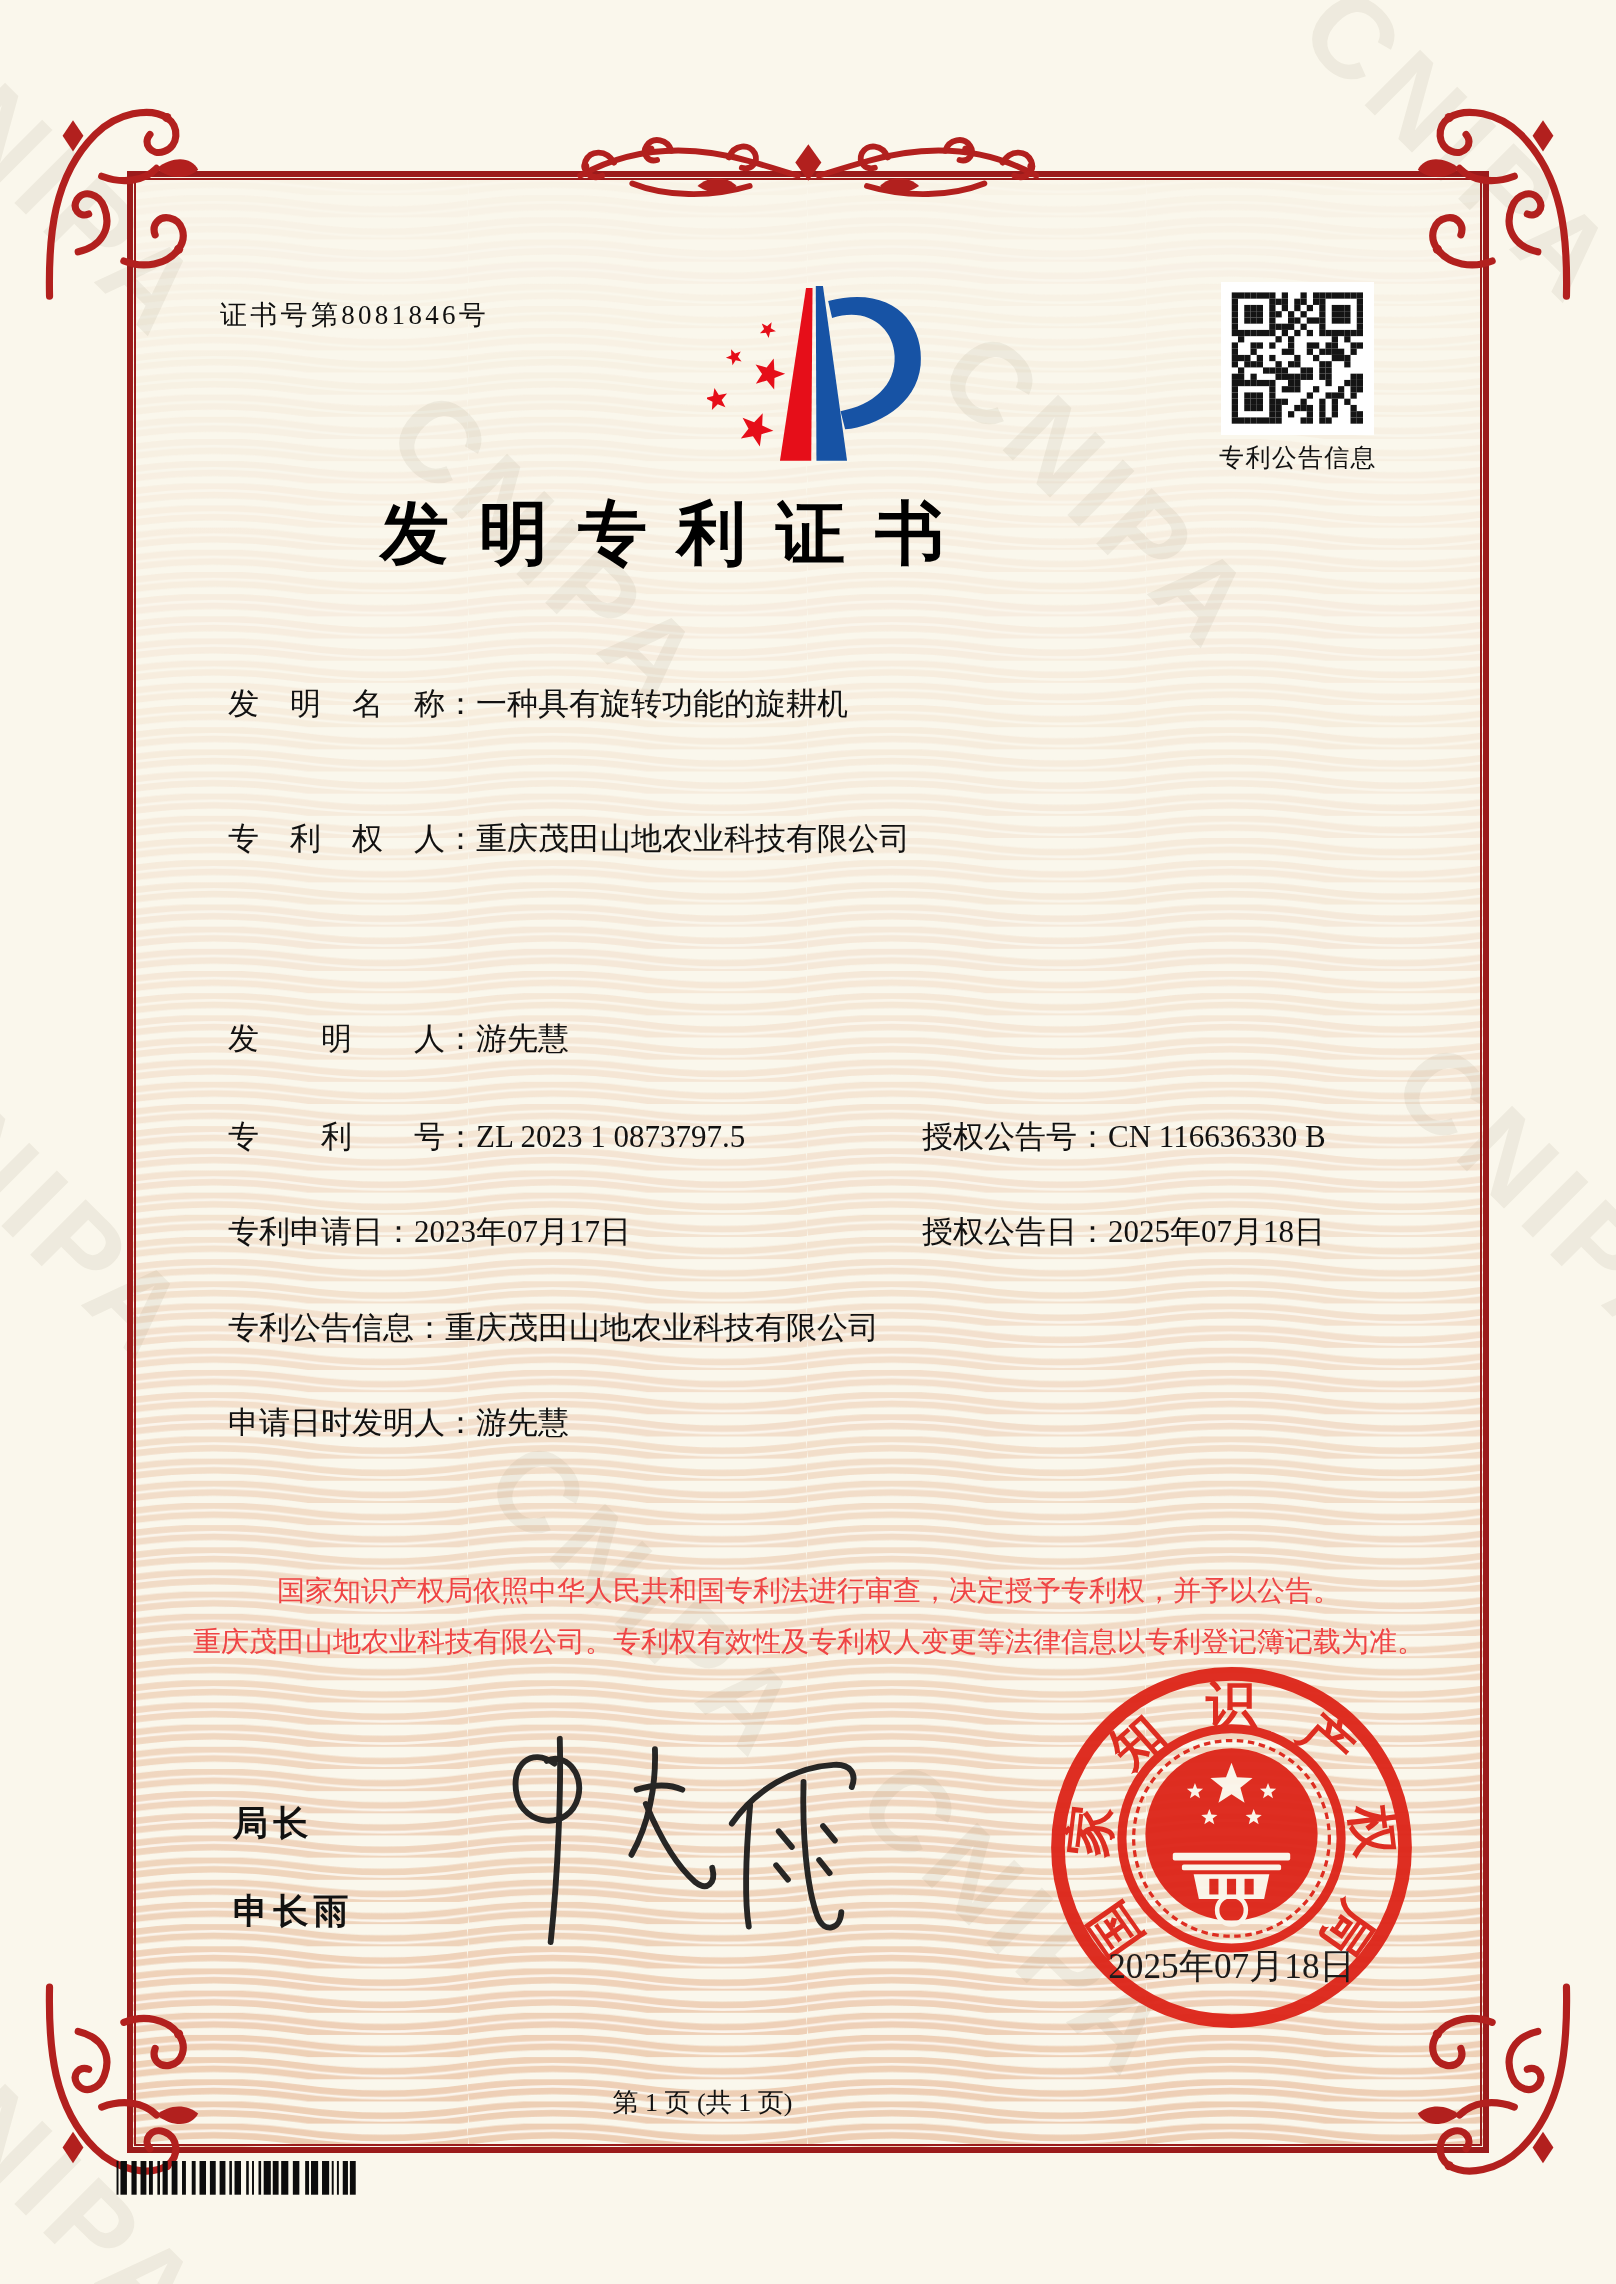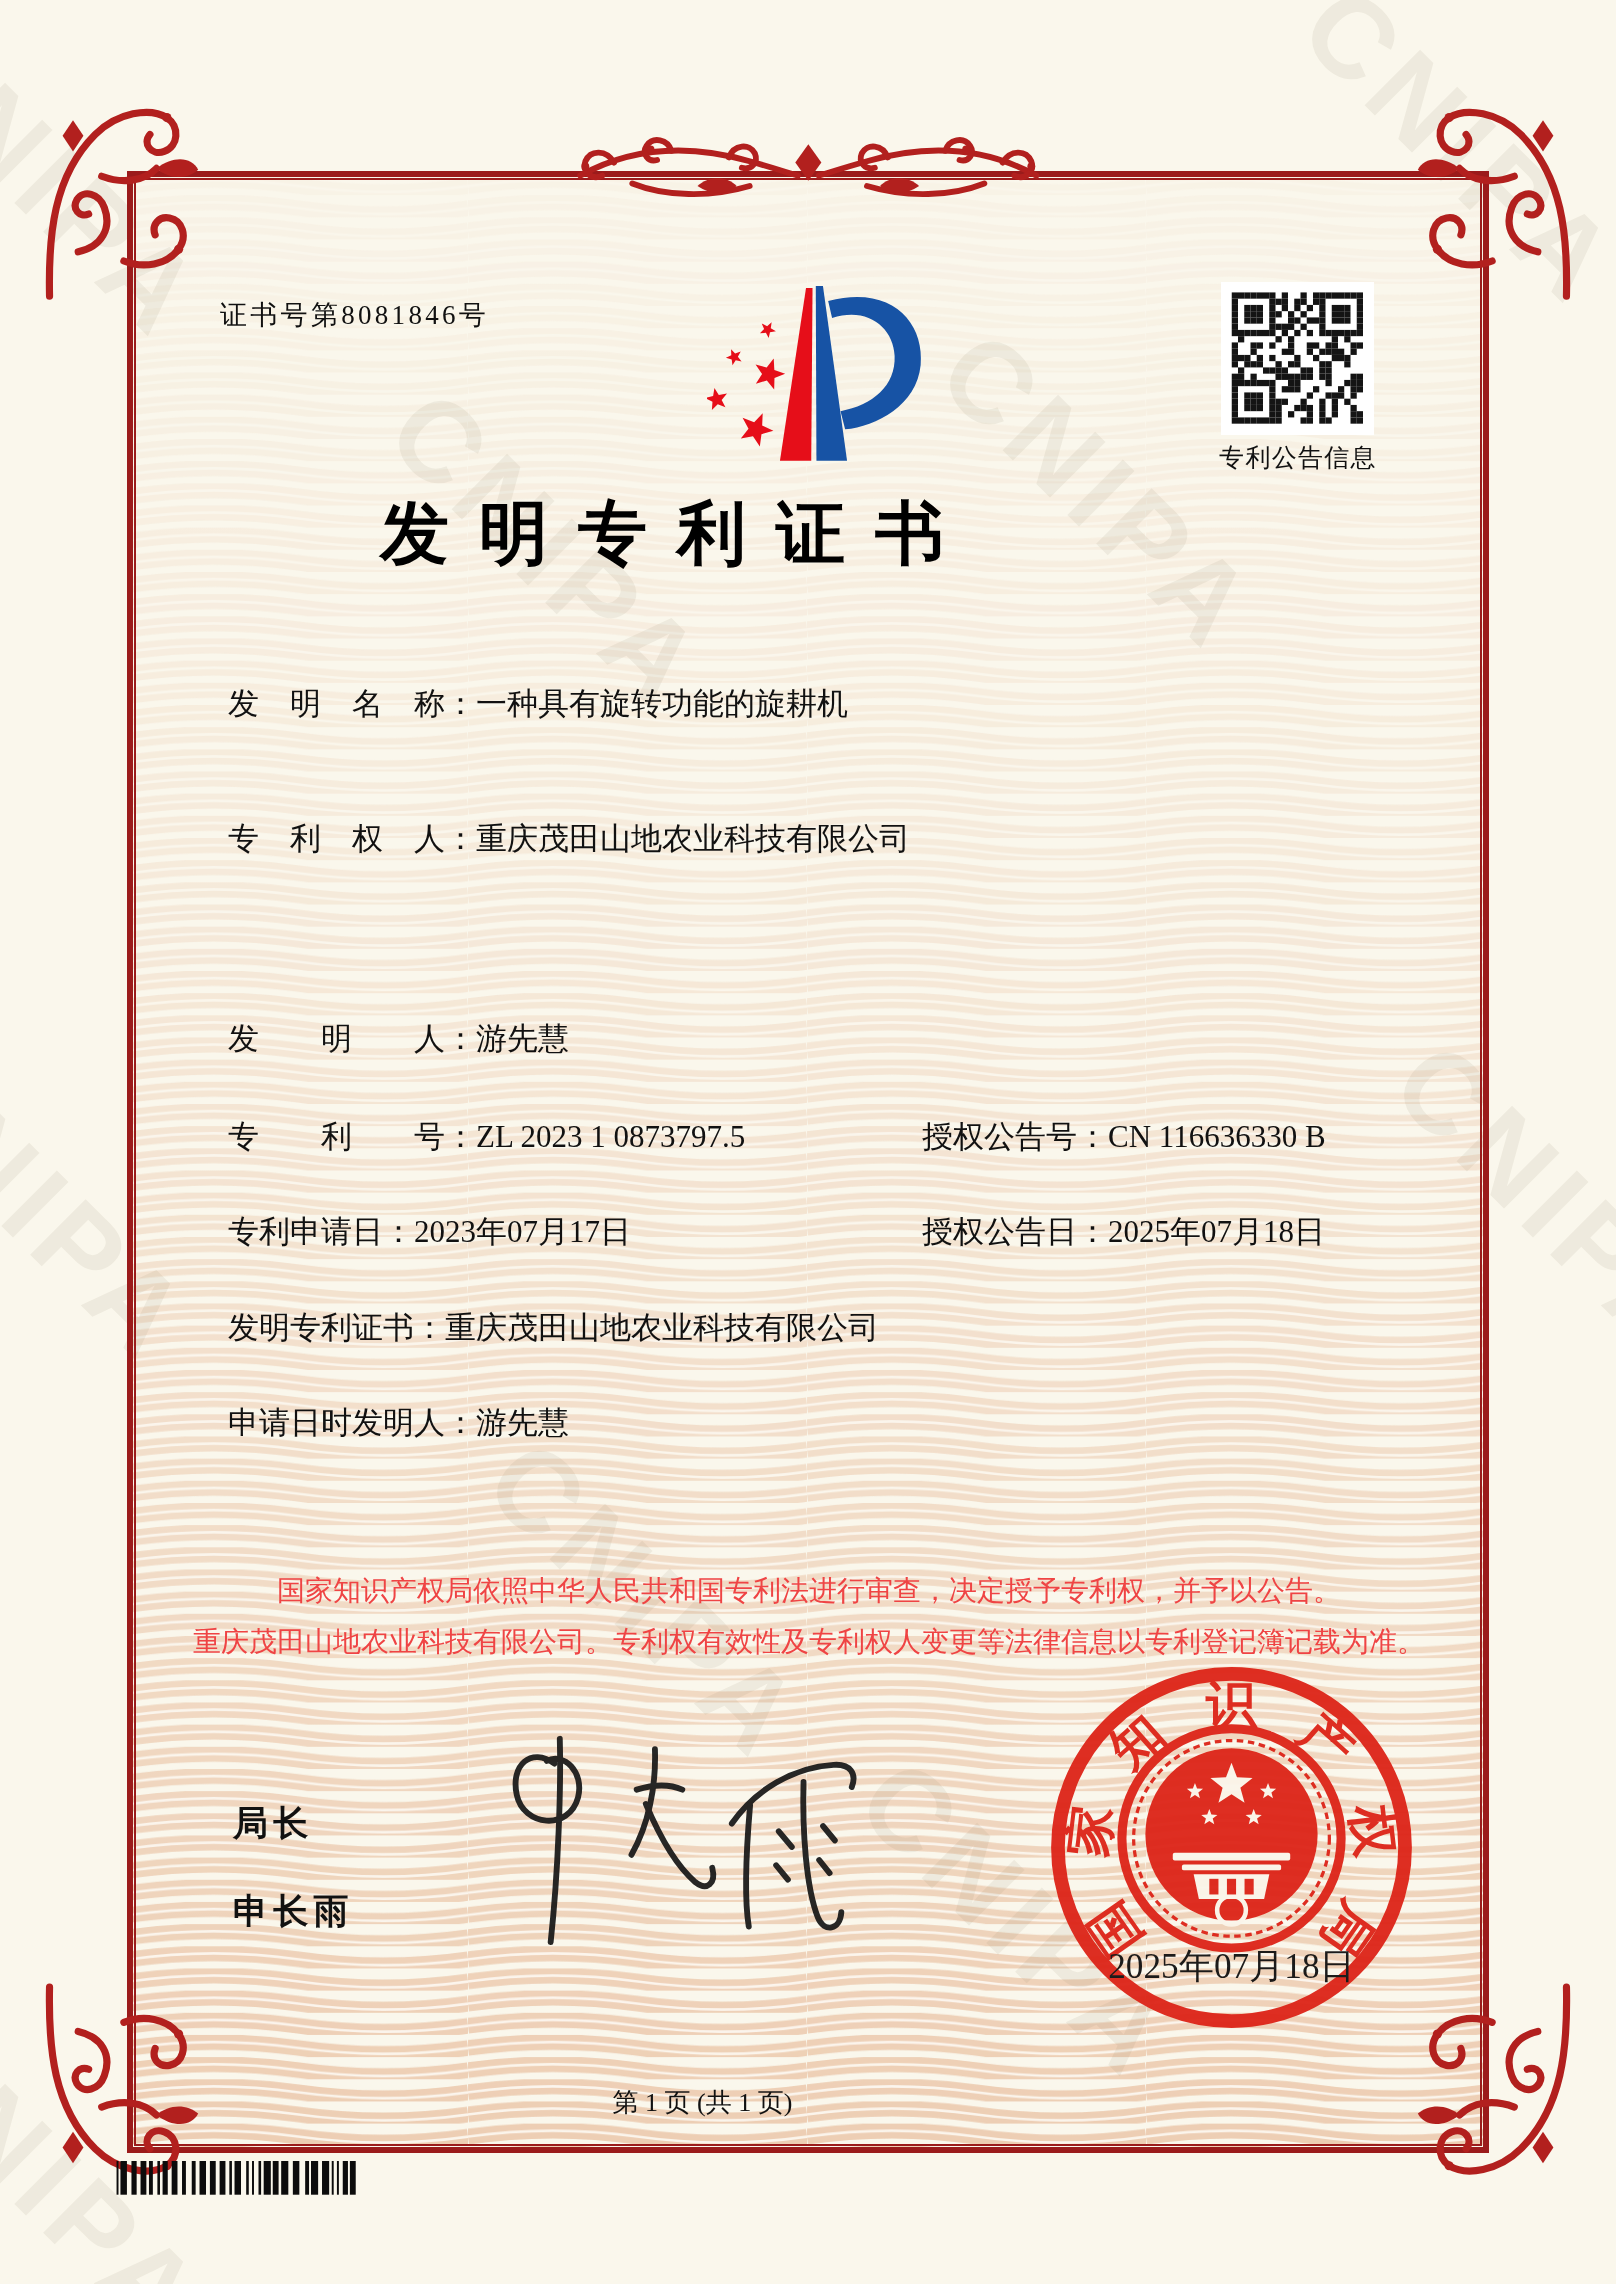--- a/index.html
+++ b/index.html
@@ -388,21 +388,21 @@
   <div class="row" style="top:818px"><span>专　利　权　人：</span><span>重庆茂田山地农业科技有限公司</span></div>
   <div class="row" style="top:683px"><span>发　明　名　称：</span><span>一种具有旋转功能的旋耕机</span></div>
   <div class="row" style="top:1018px"><span>发　　明　　人：</span><span>游先慧</span></div>
 
   <div class="row" style="top:1116px"><span>专　　利　　号：</span><span>ZL 2023 1 0873797.5</span></div>
   <div class="row2" style="top:1116px"><span>授权公告号：</span><span>CN 116636330 B</span></div>
 
   <div class="row" style="top:1211px"><span>专利申请日：</span><span>2023年07月17日</span></div>
   <div class="row2" style="top:1211px"><span>授权公告日：</span><span>2025年07月18日</span></div>
 
-  <div class="row" style="top:1307px"><span>发明专利证书：</span><span>重庆茂田山地农业科技有限公司</span></div>
+  <div class="row" style="top:1307px"><span>专利公告信息：</span><span>重庆茂田山地农业科技有限公司</span></div>
   <div class="row" style="top:1402px"><span>申请日时发明人：</span><span>游先慧</span></div>
 
   <div class="abs body-text">
     <div>国家知识产权局依照中华人民共和国专利法进行审查，决定授予专利权，并予以公告。</div>
     <div>重庆茂田山地农业科技有限公司。专利权有效性及专利权人变更等法律信息以专利登记簿记载为准。</div>
   </div>
 
   <div class="officer" style="top:1800px">局长</div>
   <div class="officer" style="top:1888px">申长雨</div>
 

